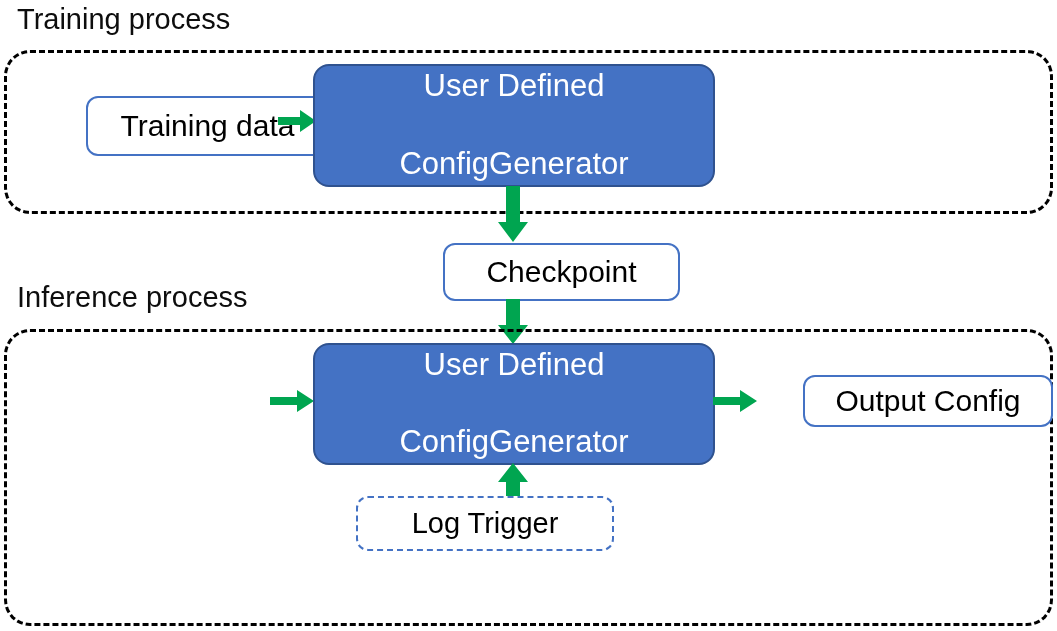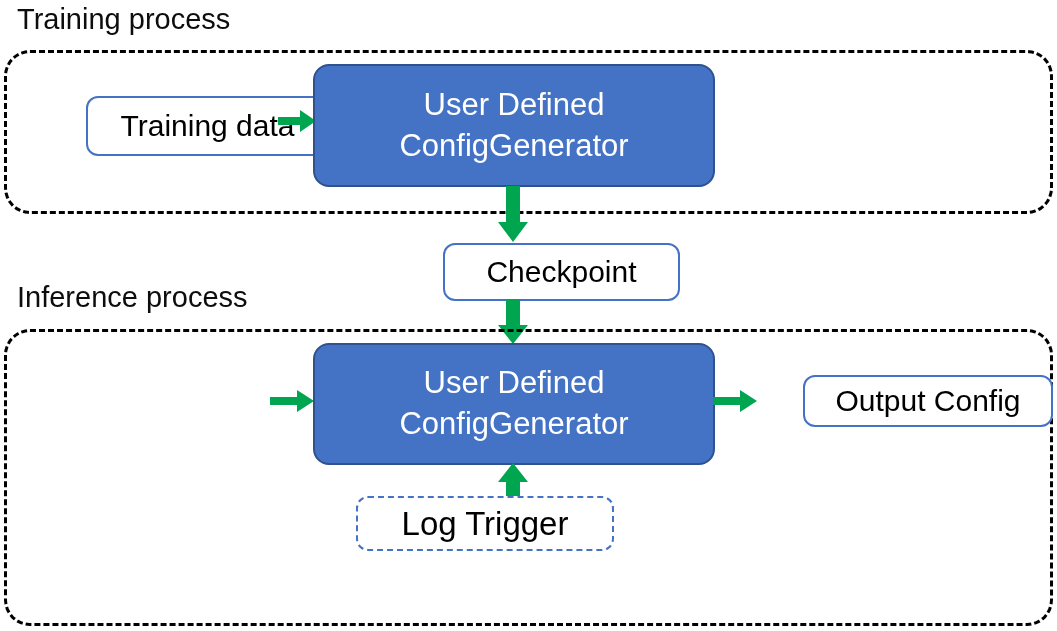--- a/index.html
+++ b/index.html
@@ -74,21 +74,21 @@
   #node-current-status { left: 29px;  top: 375px; width: 243px; height: 60px; }
   #node-output-config  { left: 755px; top: 375px; width: 250px; height: 52px; }
 
   
   .process {
     position: absolute;
     box-sizing: border-box;
     display: flex;
     flex-direction: column;
     align-items: center;
-    justify-content: center;
+    justify-content: space-between;
     background: #4472C4;
     border: 2px solid #2F528F;
     border-radius: 16px;
     color: #ffffff;
     font-size: 31px;
     line-height: 1.32;
     white-space: nowrap;
   }
   #process-training  { left: 313px; top: 64px;  width: 402px; height: 123px; }
   #process-inference { left: 313px; top: 343px; width: 402px; height: 122px; }
@@ -97,21 +97,21 @@
   
   .trigger {
     position: absolute;
     box-sizing: border-box;
     display: flex;
     align-items: center;
     justify-content: center;
     background: #ffffff;
     border: 2px dashed #4472C4;
     border-radius: 12px;
-    font-size: 33px;
+    font-size: 29px;
     color: #000000;
     white-space: nowrap;
   }
   #trigger-log   { left: 356px; top: 496px; width: 258px; height: 55px; z-index: 3; }
   #trigger-clock { left: 429px; top: 547px; width: 268px; height: 58px; z-index: 4; }
 
   
   .arrow { position: absolute; }
   .arrow svg { display: block; }
 

